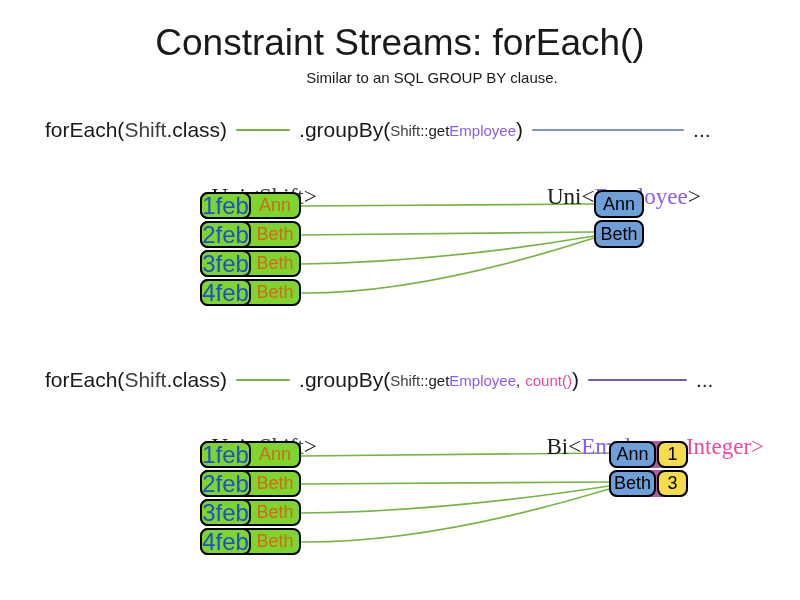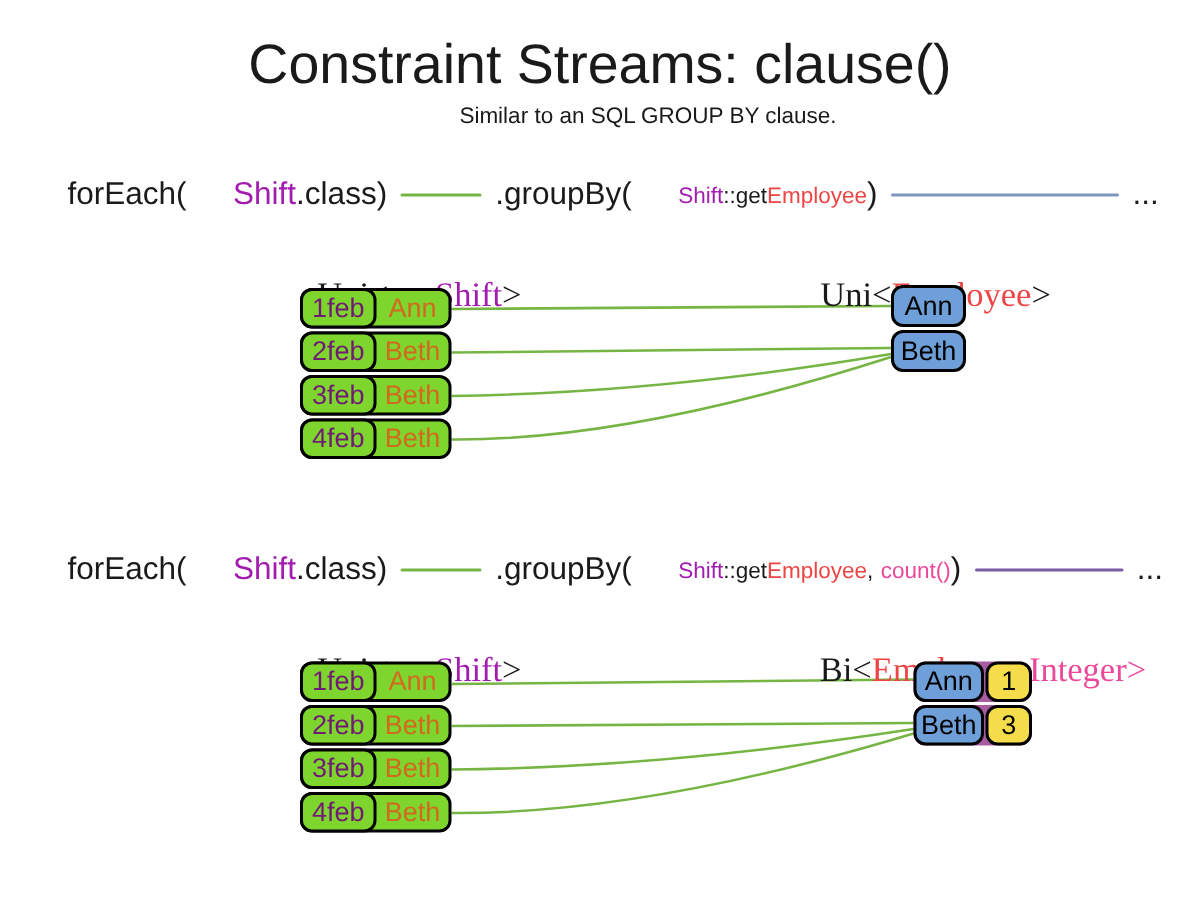--- a/index.html
+++ b/index.html
@@ -9,40 +9,40 @@
     font-family:"Liberation Sans","DejaVu Sans",sans-serif;
     color:#1a1a1a;
   }
   .abs{position:absolute;}
   
   .title{top:22px;left:0;width:800px;text-align:center;font-size:37px;letter-spacing:0;}
   .subtitle{top:69px;left:0;width:800px;text-align:center;font-size:15px;padding-left:32px;}
   
   .codeline{display:flex;align-items:center;white-space:pre;font-size:21px;left:45px;}
   .codeline .sm{font-size:15px;}
-  .green-t{color:#a21caf;margin-left:31px;}
-  .blue-t{color:#ef4444;}
+  .green-t{color:#404040;}
+  .blue-t{color:#8b5cf6;}
   .gold-t{color:#ec4899;}
   .hline{height:2px;align-self:center;border-radius:1px;}
   .hline.g{background:#76b544;width:54px;margin:0 9px;}
   .hline.b{background:#8096c0;width:152px;margin:0 9px;height:1.6px;}
   .hline.p{background:#7a5ba5;width:99px;margin:0 9px;height:1.6px;}
   
   .tlabel{font-size:23px;white-space:pre;font-family:Liberation Serif, serif;}
   
   .row{
     left:200px;width:101px;height:27px;box-sizing:border-box;
     background:#7ed52d;border:2px solid #000;border-radius:8px;
     display:flex;align-items:stretch;
   }
   .row .date{
     width:51px;margin:-2px 0 -2px -2px;box-sizing:border-box;
     background:#7ed52d;border:2px solid #000;border-radius:8px;
     display:flex;align-items:center;justify-content:center;
-    font-size:18px;color:#701a75;
+    font-size:24px;color:#1d4ed8;
   }
   .row .name{
     flex:1;display:flex;align-items:center;justify-content:center;
     font-size:18px;color:#d2691e;
   }
   
   .gbox{
     left:594px;width:50px;height:28px;box-sizing:border-box;
     background:#6f9fd8;border:2px solid #000;border-radius:8px;
     display:flex;align-items:center;justify-content:center;
@@ -58,21 +58,21 @@
   }
   .pair .pcount{
     width:31px;margin-left:1px;box-sizing:border-box;background:#f5dc4b;border:2px solid #000;border-radius:8px;
     display:flex;align-items:center;justify-content:center;font-size:18px;color:#000;
   }
   svg.links{position:absolute;top:0;left:0;pointer-events:none;}
 </style>
 </head>
 <body>
 
-<div class="abs title">Constraint Streams: clause()</div>
+<div class="abs title">Constraint Streams: forEach()</div>
 <div class="abs subtitle">Similar to an SQL GROUP BY clause.</div>
 
 <svg class="links" width="800" height="600" viewBox="0 0 800 600">
   <g stroke="#76b544" stroke-width="1.7" fill="none">
     <path d="M301,206 L594,204"></path>
     <path d="M301,235 L594,232"></path>
     <path d="M301,264 Q440,262 594,236"></path>
     <path d="M301,293 Q420,294 594,238"></path>
     <path d="M301,456 L609,453"></path>
     <path d="M301,484 L609,482"></path>

